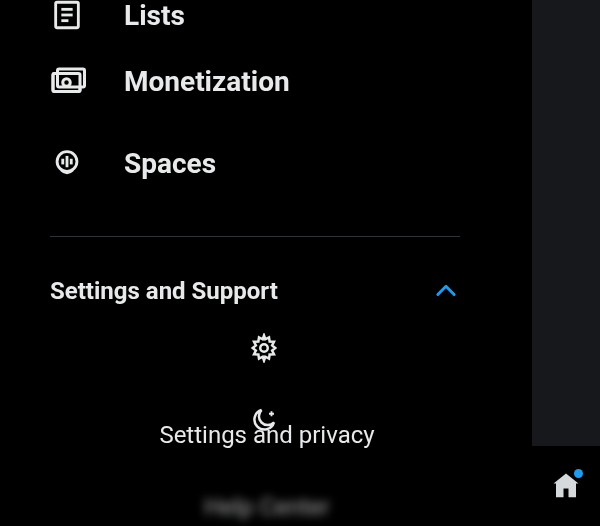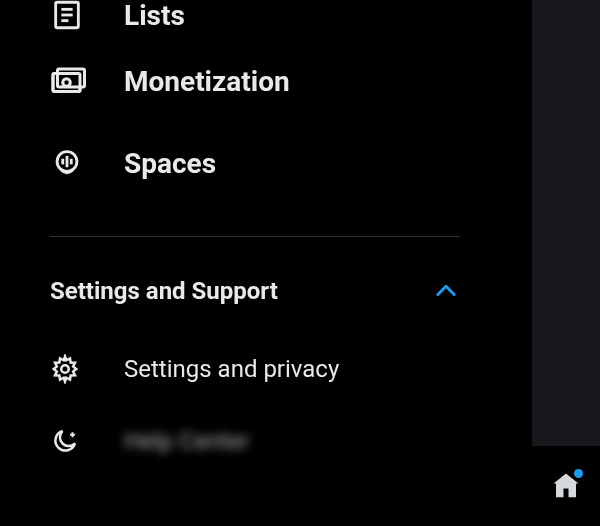--- a/index.html
+++ b/index.html
@@ -71,21 +71,22 @@
       font-size: 28px;
       font-weight: 700;
       color: #e7e9ea;
     }
     .sub-item span.label {
       font-size: 24px;
       font-weight: 400;
     }
     .sub-item {
       height: 72px;
-      gap: 38px;
+      gap: 58px;
+      flex-direction: column;
     }
     .divider {
       height: 1px;
       background: #2f3336;
       margin-top: 32px;
       margin-bottom: 40px;
       width: 410px;
     }
     .section-header {
       display: flex;

